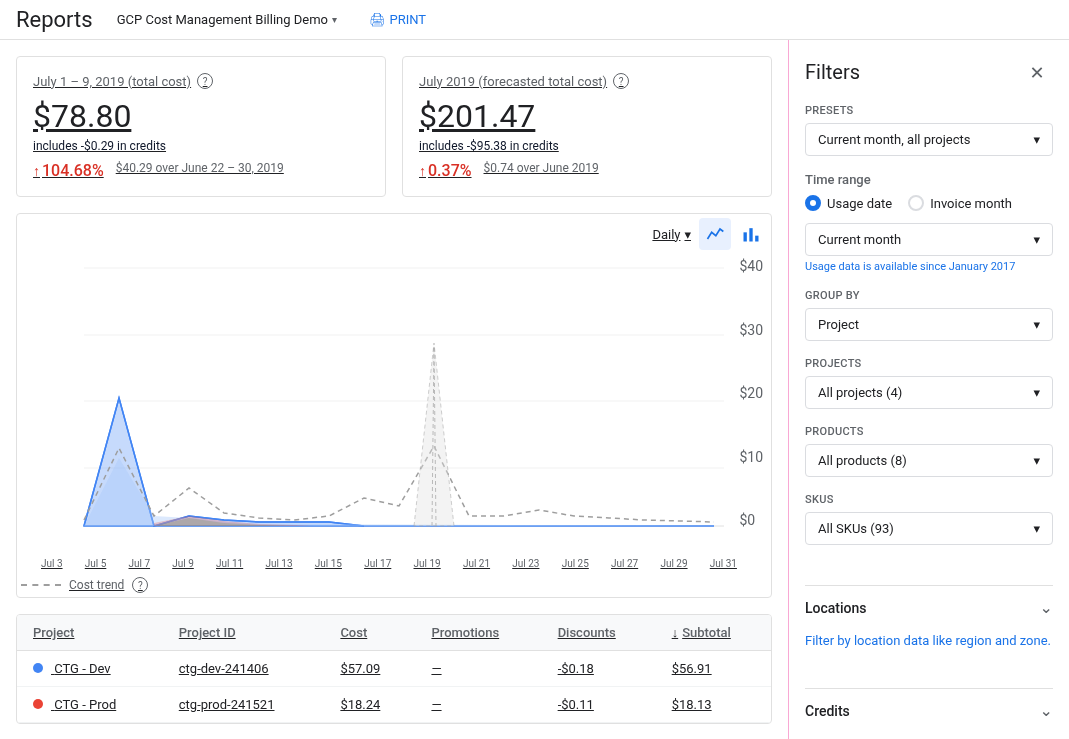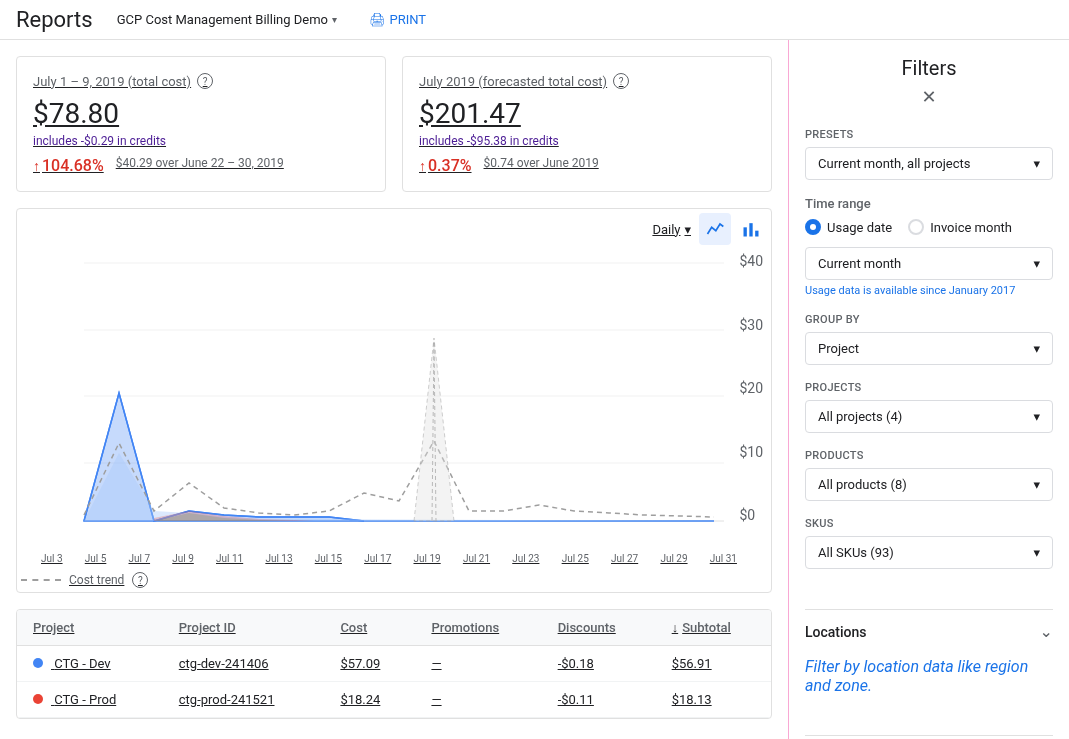--- a/index.html
+++ b/index.html
@@ -17,22 +17,22 @@
     .main { display: flex; flex: 1; overflow: hidden; }
 
     
     .left-panel { flex: 1; overflow-y: auto; padding: 16px; border-right: 1px solid #f9a8d4; text-decoration: underline; }
 
     
     .summary-row { display: flex; gap: 16px; margin-bottom: 16px; }
     .summary-card { flex: 1; border: 1px solid #e0e0e0; border-radius: 4px; padding: 16px; }
     .summary-card-title { font-size: 13px; color: #5f6368; margin-bottom: 8px; display: flex; align-items: center; gap: 6px; }
     .help-icon { display: inline-flex; align-items: center; justify-content: center; width: 16px; height: 16px; border-radius: 50%; border: 1px solid #5f6368; font-size: 10px; color: #5f6368; cursor: pointer; }
-    .summary-cost { font-size: 28px; font-weight: 400; color: #202124; margin-bottom: 4px; }
-    .summary-credit { font-size: 12px; color: #4c1d95; margin-bottom: 8px; }
+    .summary-cost { font-size: 32px; font-weight: 400; color: #202124; margin-bottom: 4px; }
+    .summary-credit { font-size: 12px; color: #0f172a; margin-bottom: 8px; }
     .summary-change { display: flex; gap: 12px; }
     .change-pct { font-size: 16px; color: #d93025; font-weight: 500; display: flex; align-items: center; gap: 2px; }
     .change-pct.positive { color: #d93025; }
     .change-desc { font-size: 12px; color: #5f6368; }
     .up-arrow { color: #d93025; font-size: 14px; }
 
     
     .chart-section { border: 1px solid #e0e0e0; border-radius: 4px; padding: 4px; margin-bottom: 16px; }
     .chart-controls { display: flex; align-items: center; justify-content: flex-end; gap: 8px; margin-bottom: 8px; }
     .daily-select { display: flex; align-items: center; gap: 4px; font-size: 13px; color: #202124; cursor: pointer; }
@@ -54,21 +54,21 @@
     th { padding: 10px 16px; text-align: left; font-weight: 500; color: #5f6368; border-bottom: 1px solid #e0e0e0; }
     td { padding: 10px 16px; border-bottom: 1px solid #f1f3f4; }
     .project-dot { width: 10px; height: 10px; border-radius: 50%; display: inline-block; margin-right: 8px; }
     .dot-blue { background: #4285f4; }
     .dot-red { background: #ea4335; }
     .subtotal-header { display: flex; align-items: center; gap: 4px; }
     .sort-icon { color: #202124; }
 
     
     .right-panel { width: 280px; overflow-y: auto; padding: 16px; background: #fff; flex-shrink: 0; }
-    .filters-header { display: flex; align-items: center; justify-content: space-between; margin-bottom: 16px; flex-direction: column; }
+    .filters-header { display: flex; align-items: center; justify-content: space-between; margin-bottom: 16px; }
     .filters-title { font-size: 20px; font-weight: 400; }
     .close-btn { cursor: pointer; color: #5f6368; font-size: 18px; display: flex; align-items: center; justify-content: center; width: 32px; height: 32px; border-radius: 50%; }
 
     .filter-group { margin-bottom: 16px; }
     .filter-label { font-size: 11px; color: #5f6368; margin-bottom: 6px; font-weight: 500; text-transform: uppercase; letter-spacing: 0.3px; }
     .filter-label-normal { font-size: 13px; color: #5f6368; margin-bottom: 8px; font-weight: 500; }
 
     .filter-select { width: 100%; padding: 8px 12px; border: 1px solid #dadce0; border-radius: 4px; font-size: 13px; color: #202124; display: flex; align-items: center; justify-content: space-between; cursor: pointer; background: #fff; }
 
     .radio-group { display: flex; gap: 16px; margin-bottom: 12px; }
@@ -78,21 +78,21 @@
     .radio-circle.selected::after { content: ''; width: 6px; height: 6px; border-radius: 50%; background: #fff; }
     .radio-circle.unselected { border-color: #dadce0; background: #fff; }
 
     .usage-note { font-size: 11px; color: #1a73e8; margin-top: 4px; }
 
     .collapsible-section { margin-bottom: 0; }
     .collapsible-header { display: flex; align-items: center; justify-content: space-between; padding: 12px 0; cursor: pointer; border-top: 1px solid #e0e0e0; margin-top: 40px; }
     .collapsible-title { font-size: 14px; font-weight: 500; color: #202124; }
     .collapsible-arrow { color: #5f6368; font-size: 16px; }
 
-    .location-link { font-size: 16px; color: #1a73e8; margin-top: 4px; cursor: pointer; font-style: italic; }
+    .location-link { font-size: 13px; color: #1a73e8; margin-top: 4px; cursor: pointer; }
 
     .credits-section { padding: 8px 0; }
     .checkbox-row { display: flex; align-items: center; gap: 8px; }
     .checkbox-box { width: 16px; height: 16px; background: #1a73e8; border-radius: 2px; display: flex; align-items: center; justify-content: center; flex-shrink: 0; }
     .checkbox-check { color: #fff; font-size: 12px; }
     .checkbox-label { font-size: 13px; color: #202124; }
   </style>
 </head>
 <body>
 

